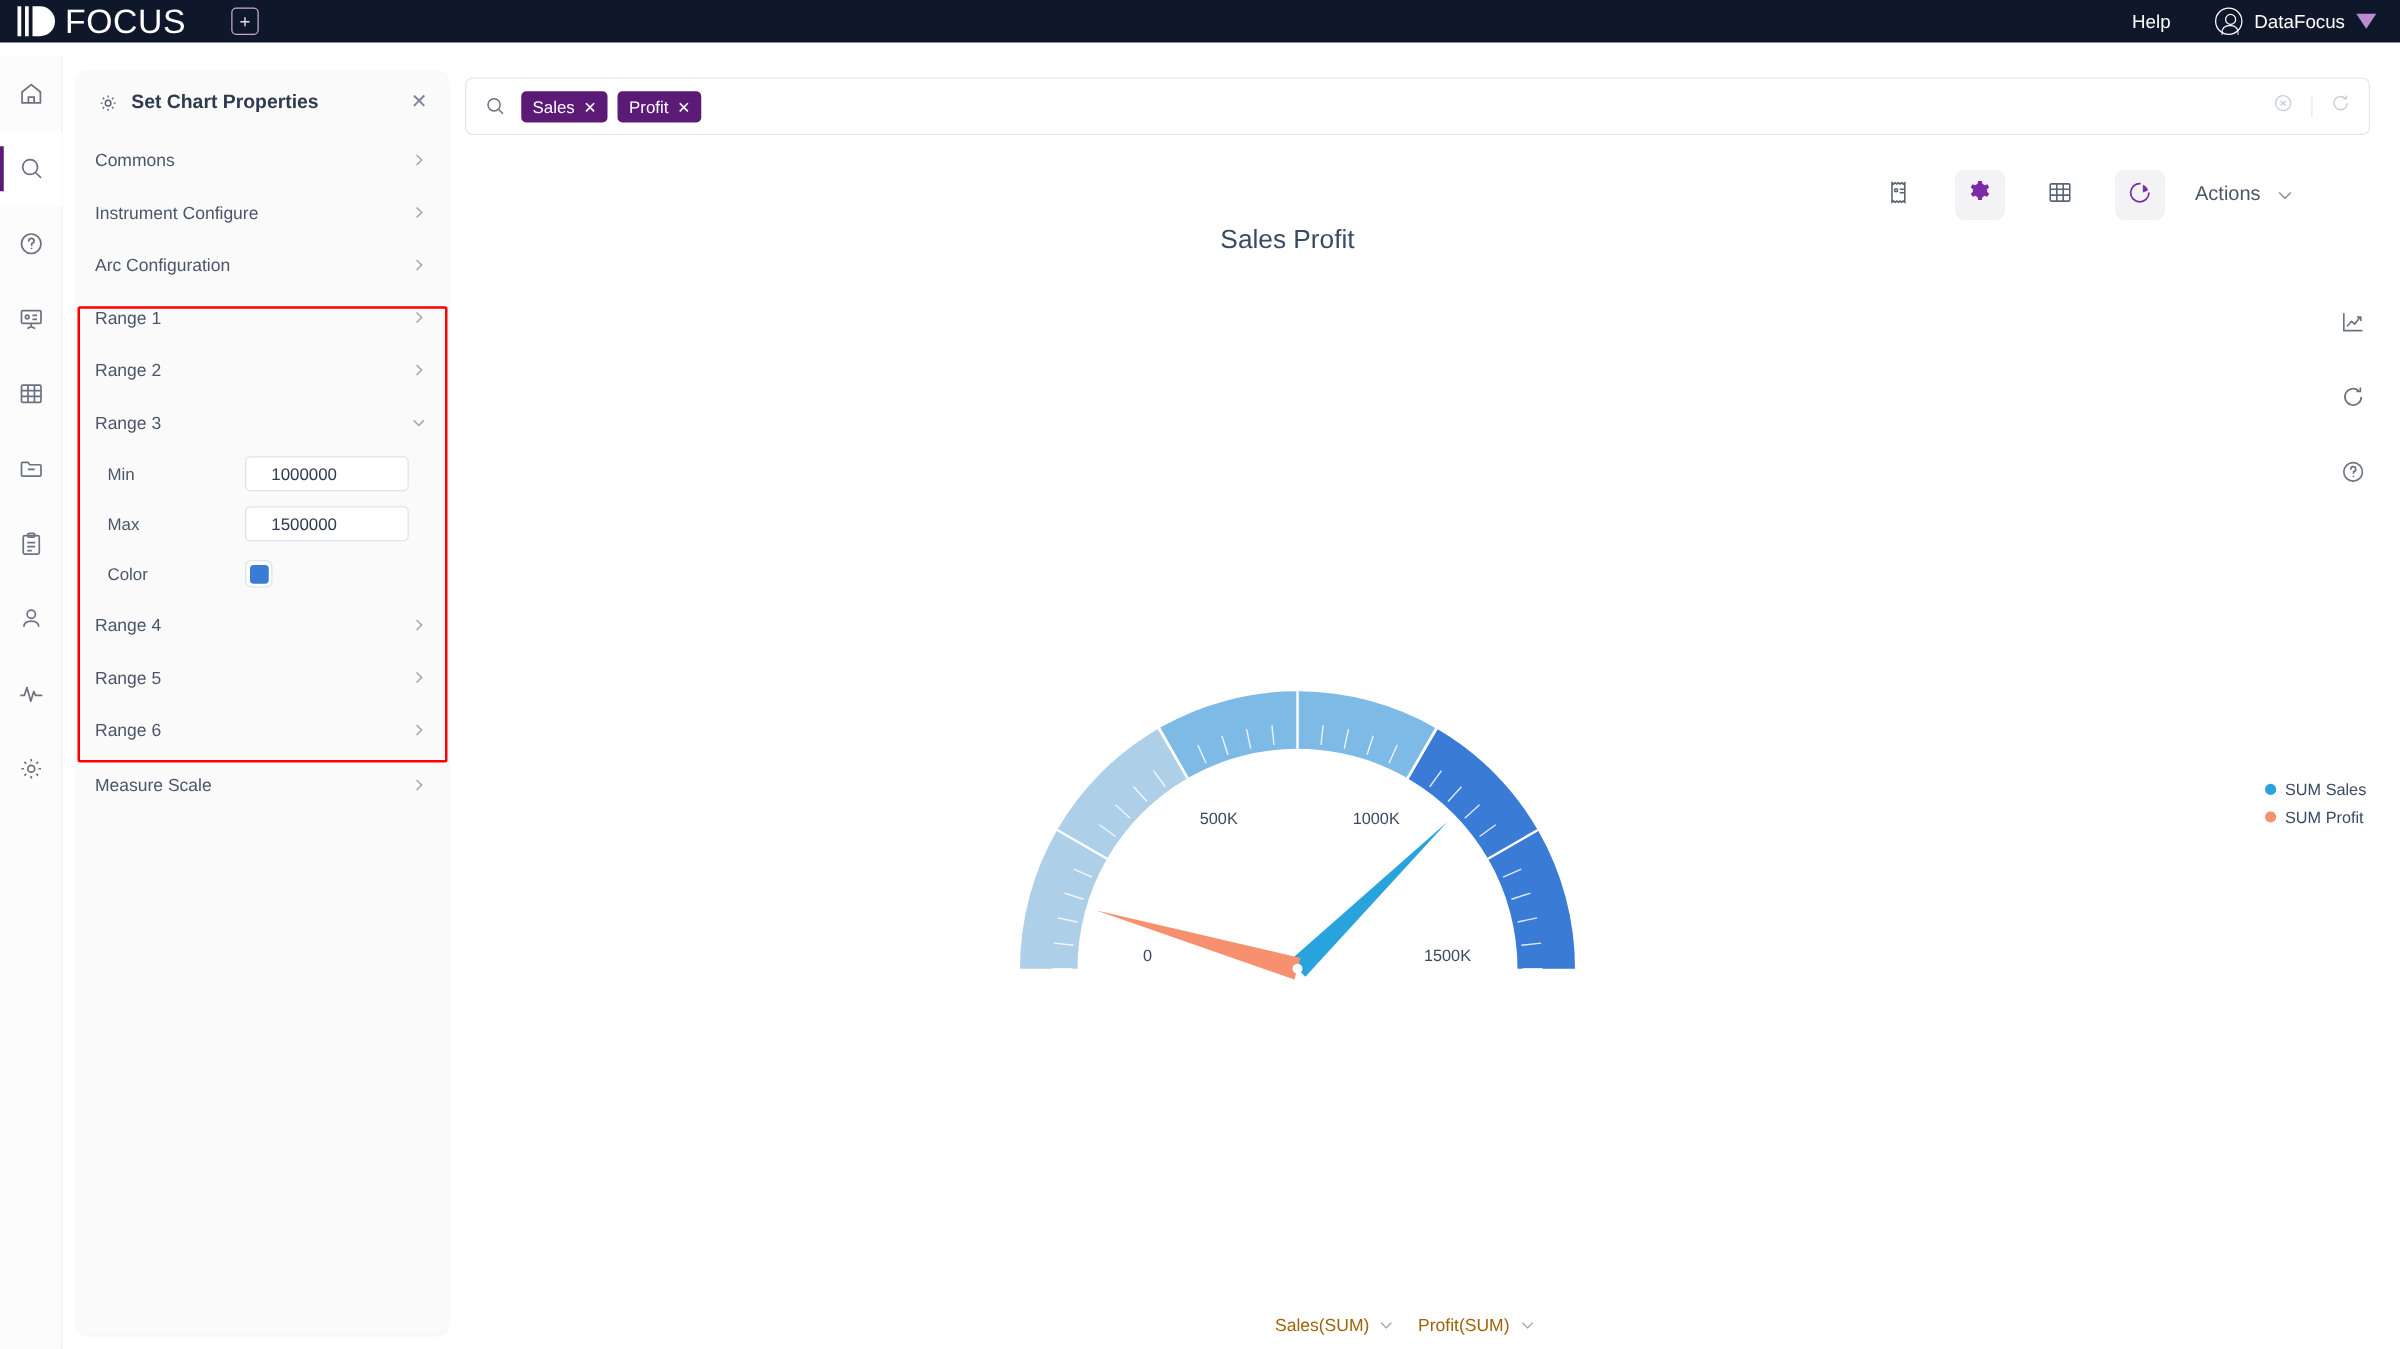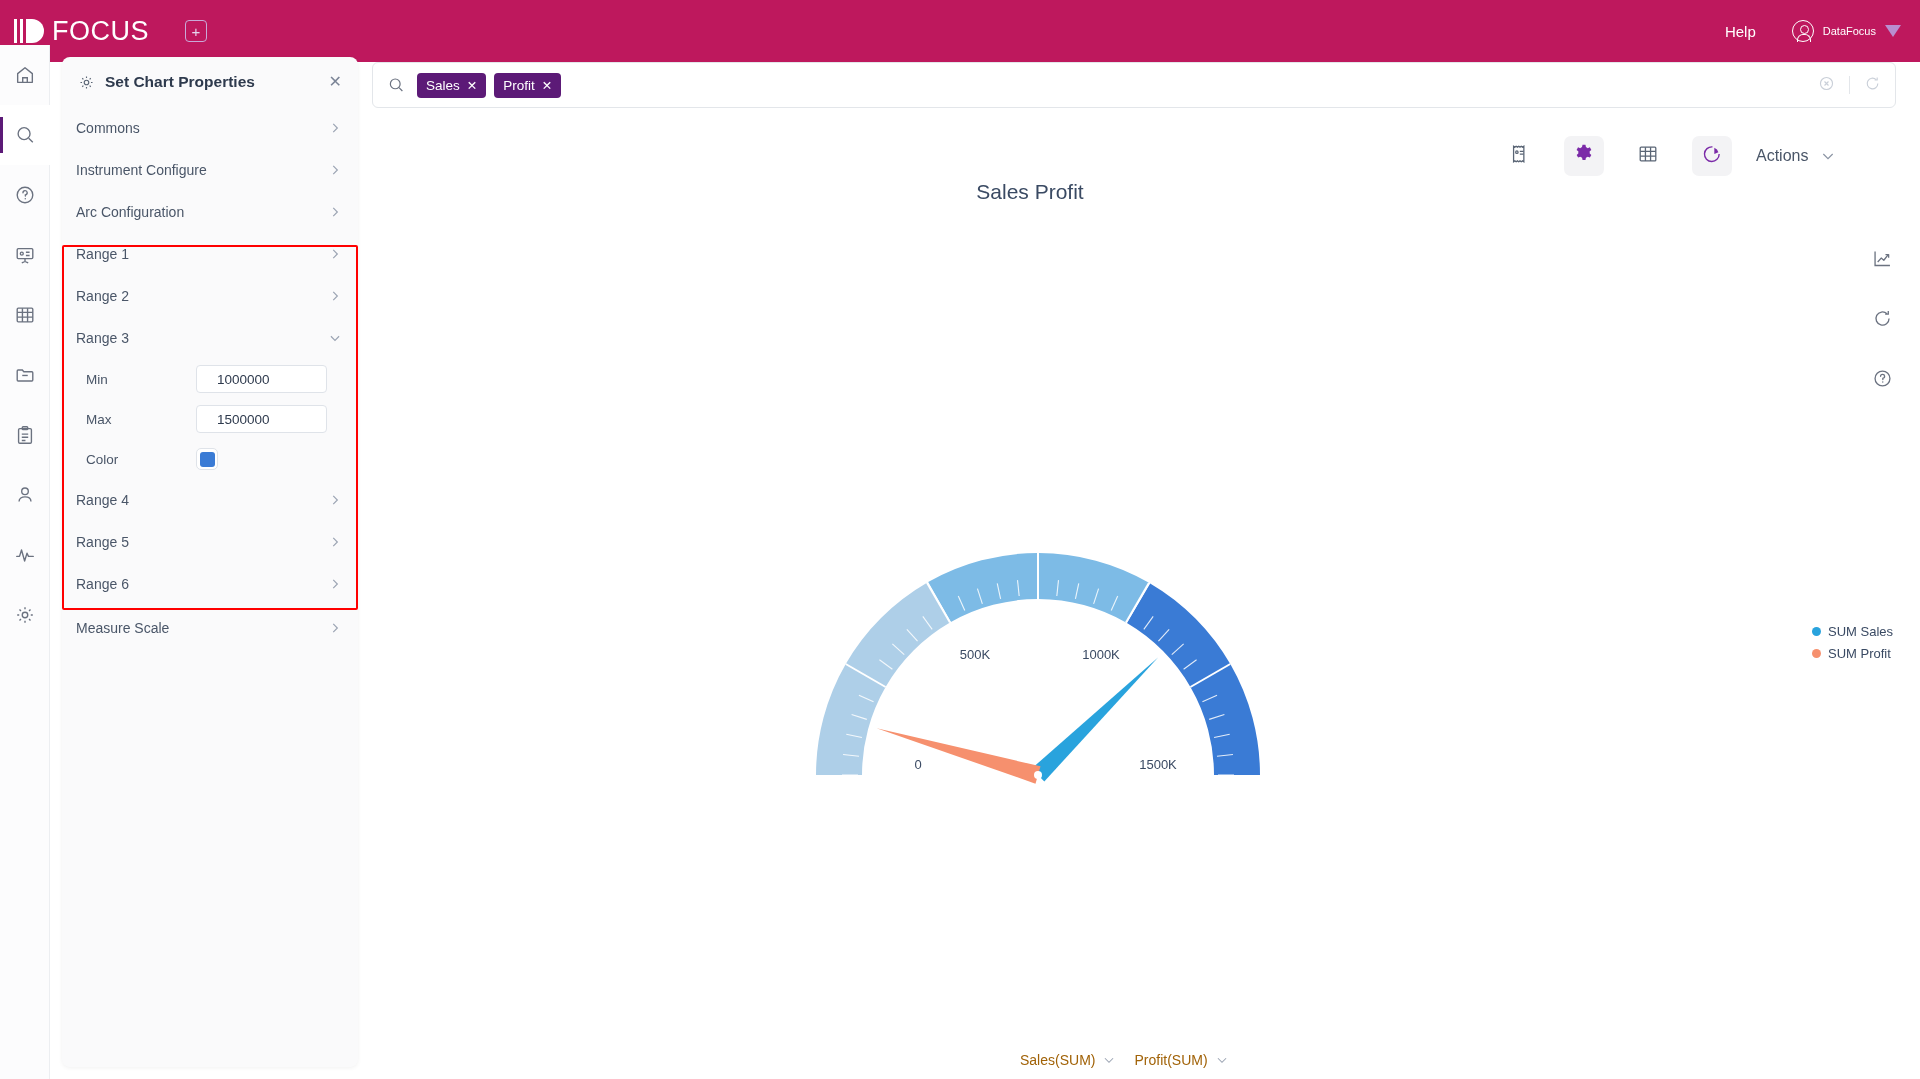--- a/index.html
+++ b/index.html
@@ -4,38 +4,38 @@
 <style>
   * { box-sizing: border-box; margin: 0; padding: 0; }
   html, body {
     width: 1920px; height: 1079px;
     font-family: "Liberation Sans", sans-serif;
     background: #ffffff; overflow: hidden;
   }
 
   
   #topbar {
-    position: absolute; top: 0; left: 0; width: 1920px; height: 62px;
-    background: #be185d; display: flex; align-items: center;
+    position: absolute; top: 0; left: 0; width: 1920px; height: 34px;
+    background: #0f172a; display: flex; align-items: center;
   }
   #logo-wrap { display: flex; align-items: center; margin-left: 14px; }
   .logo-mark { width: 34px; height: 30px; position: relative; }
   .logo-mark .b1 { position:absolute; left:0; top:3px; width:3px; height:24px; background:#fff; }
   .logo-mark .b2 { position:absolute; left:6px; top:3px; width:3px; height:24px; background:#fff; }
   .logo-mark .b3 { position:absolute; left:12px; top:3px; width:18px; height:24px;
                    background:#fff; border-radius: 0 12px 12px 0; }
   #logo-text { color:#fff; font-size: 27px; letter-spacing: .5px; margin-left: 4px; font-weight: 400; }
   #add-tab-btn {
     margin-left: 36px; width: 22px; height: 22px; border: 1.6px solid #c9a9d8;
     border-radius: 4px; color: #e6d5ee; display: flex; align-items: center;
     justify-content: center; font-size: 15px; line-height: 1; cursor: pointer;
   }
   #topbar-right { margin-left: auto; display: flex; align-items: center; margin-right: 18px; }
   #help-link { color: #fff; font-size: 15px; margin-right: 36px; cursor: pointer; }
-  #user-area { display: flex; align-items: center; color: #fff; font-size: 11px; cursor: pointer; }
+  #user-area { display: flex; align-items: center; color: #fff; font-size: 15px; cursor: pointer; }
   #user-avatar {
     width: 22px; height: 22px; border-radius: 50%; border: 1.6px solid #fff;
     margin-right: 9px; position: relative;
   }
   #user-avatar::before { content:''; position:absolute; left:7px; top:4px; width:7px; height:7px;
     border-radius:50%; border:1.4px solid #fff; }
   #user-avatar::after { content:''; position:absolute; left:4px; top:13px; width:12px; height:7px;
     border-radius: 6px 6px 0 0; border:1.4px solid #fff; border-bottom:none; }
   #brand-badge { margin-left: 8px; width: 18px; height: 14px; position: relative; }
   #brand-badge svg { display:block; }

